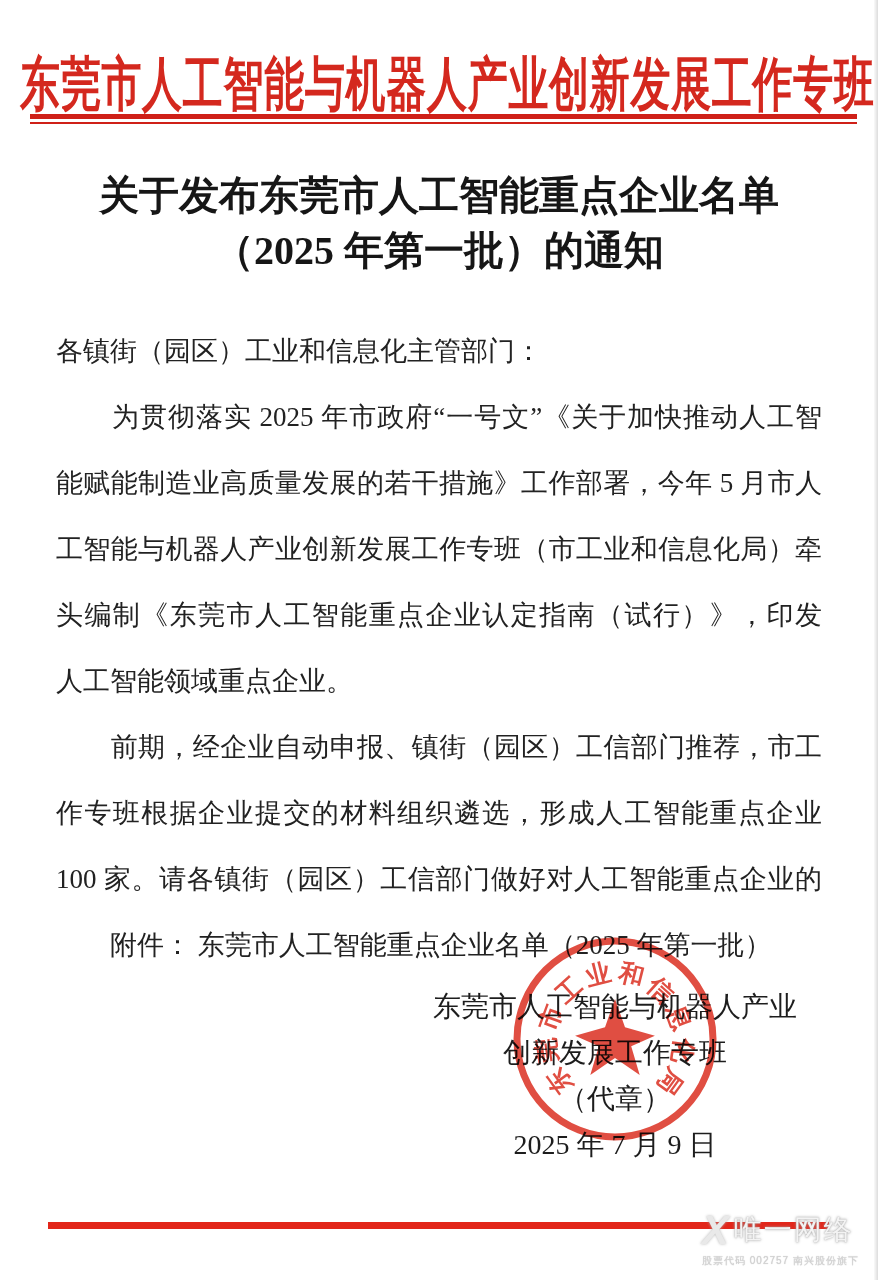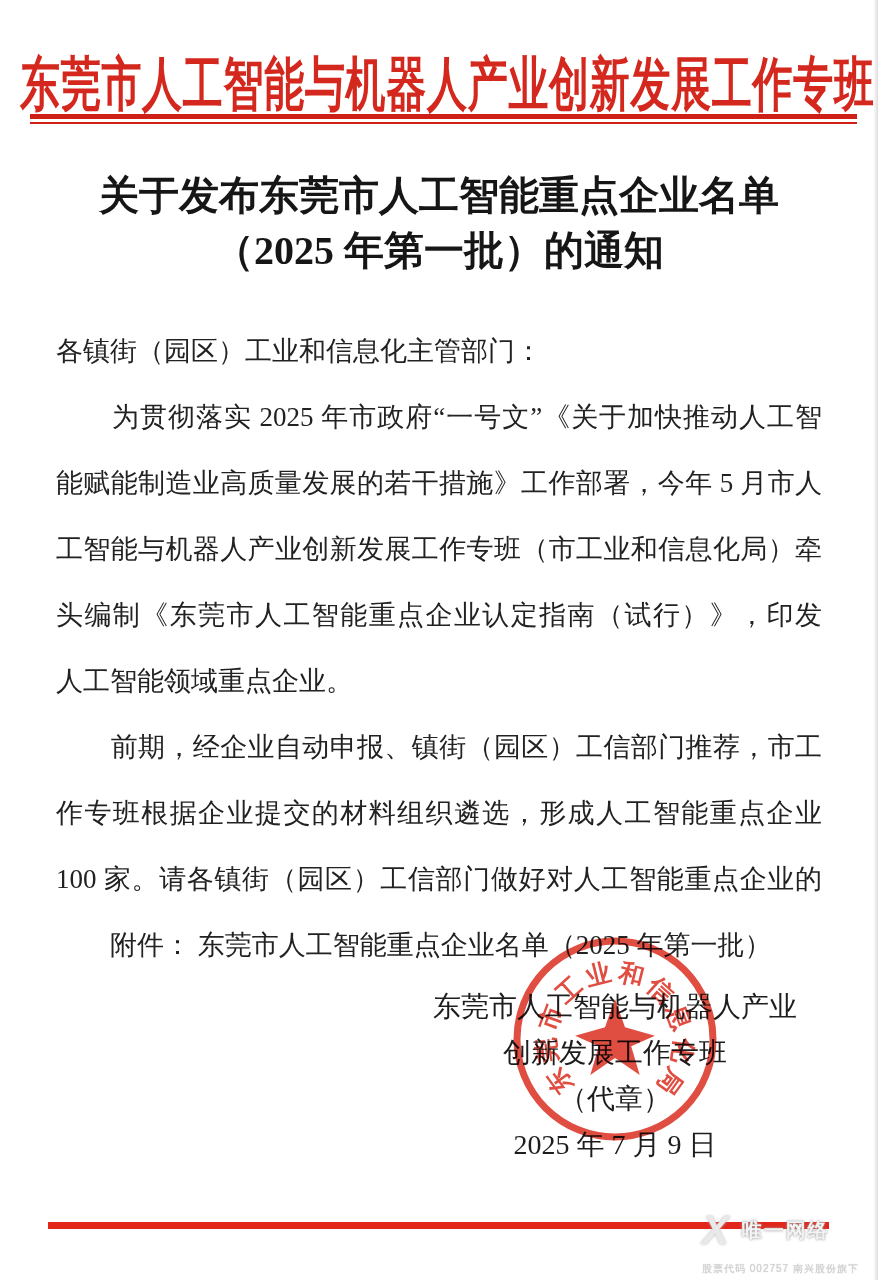--- a/index.html
+++ b/index.html
@@ -70,27 +70,26 @@
     position:absolute;left:702px;top:1208px;width:176px;z-index:2;
     font-family:"Liberation Sans","DejaVu Sans",sans-serif;
   }
   .wm-row{display:flex;align-items:center;gap:5px;}
   .wm-logo{
     font-size:40px;font-weight:900;line-height:44px;
     color:#e9e9e9;text-shadow:0 0 3px #b5b5b5;
     font-style:italic;
   }
   .wm-brand{
-    font-size:20px;font-weight:bold;letter-spacing:2px;
+    font-size:28px;font-weight:normal;letter-spacing:2px;
     color:#f3f3f3;text-shadow:0 0 3px #9e9e9e,0 0 1px #bdbdbd;
     white-space:nowrap;
-    margin-left:8px;
   }
   .wm-caption{
-    margin-top:10px;font-size:10px;letter-spacing:1px;
+    margin-top:2px;font-size:10px;letter-spacing:1px;
     color:#d3d3d3;text-shadow:0 0 1px #c2c2c2;white-space:nowrap;
   }
   
   .edge-right{
     position:absolute;right:0;top:0;width:4px;height:1280px;
     background:linear-gradient(to right,#fafafa,#dcdcdc);
   }
 </style>
 </head>
 <body>

